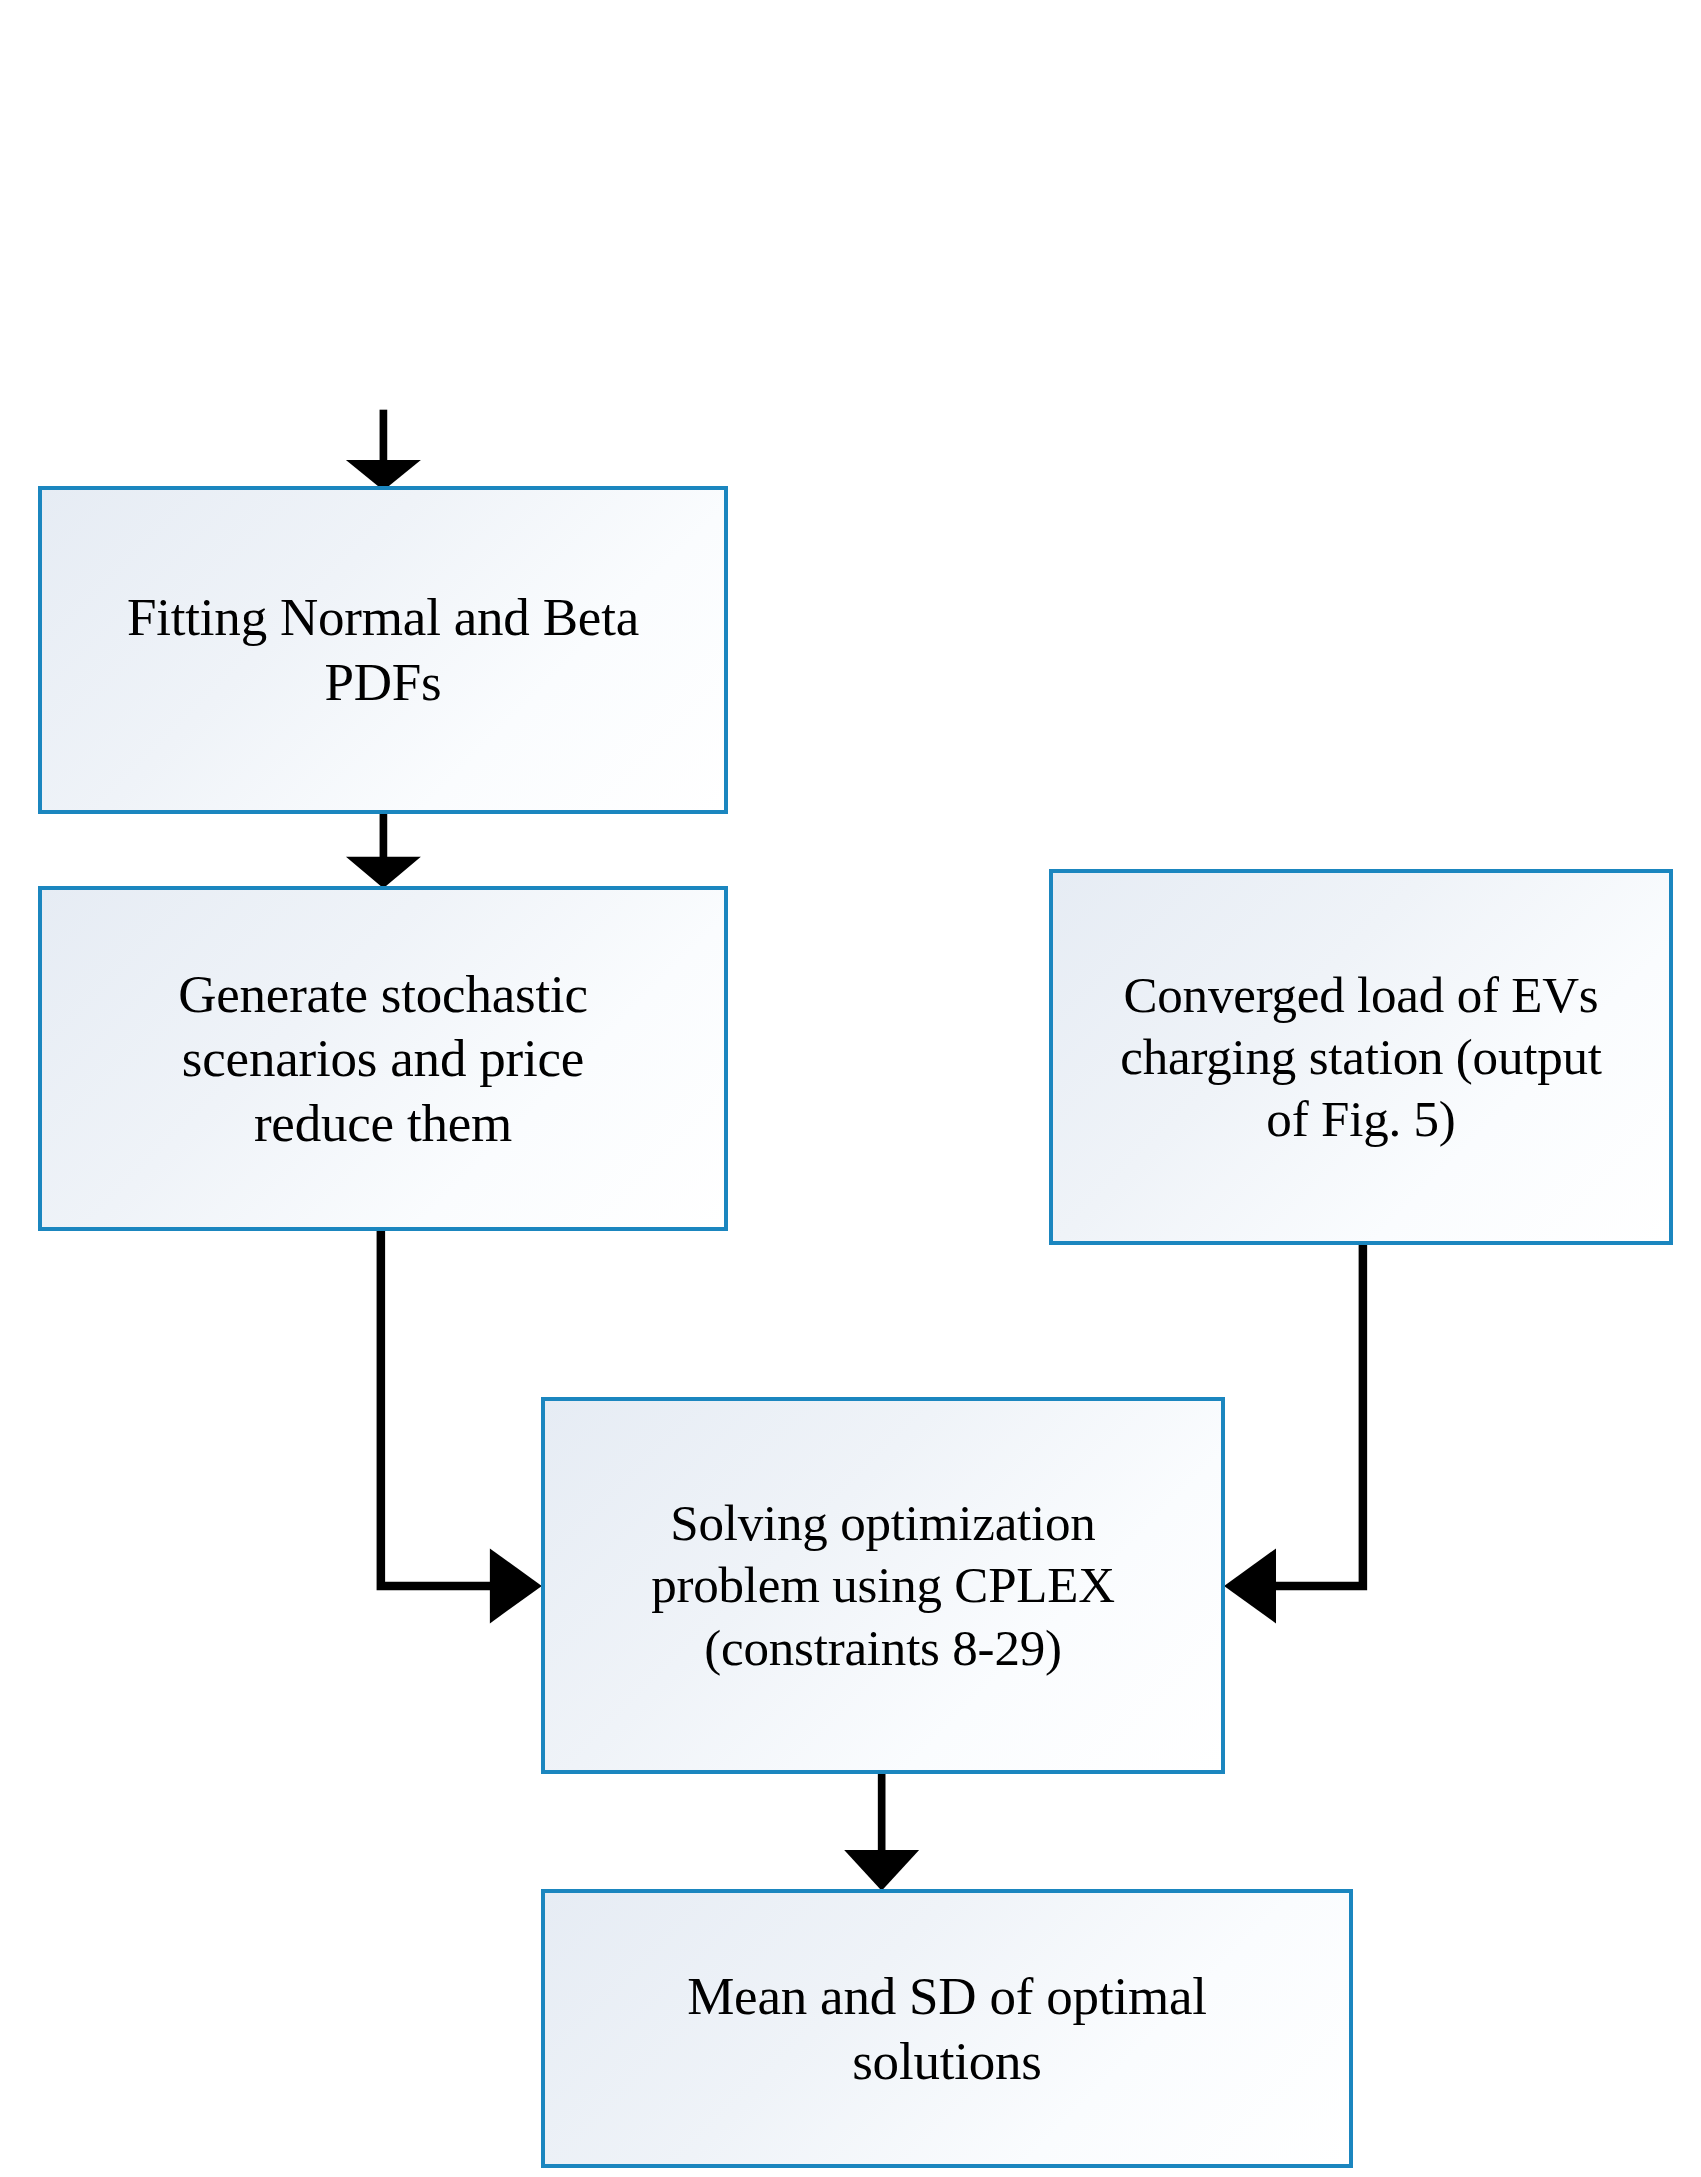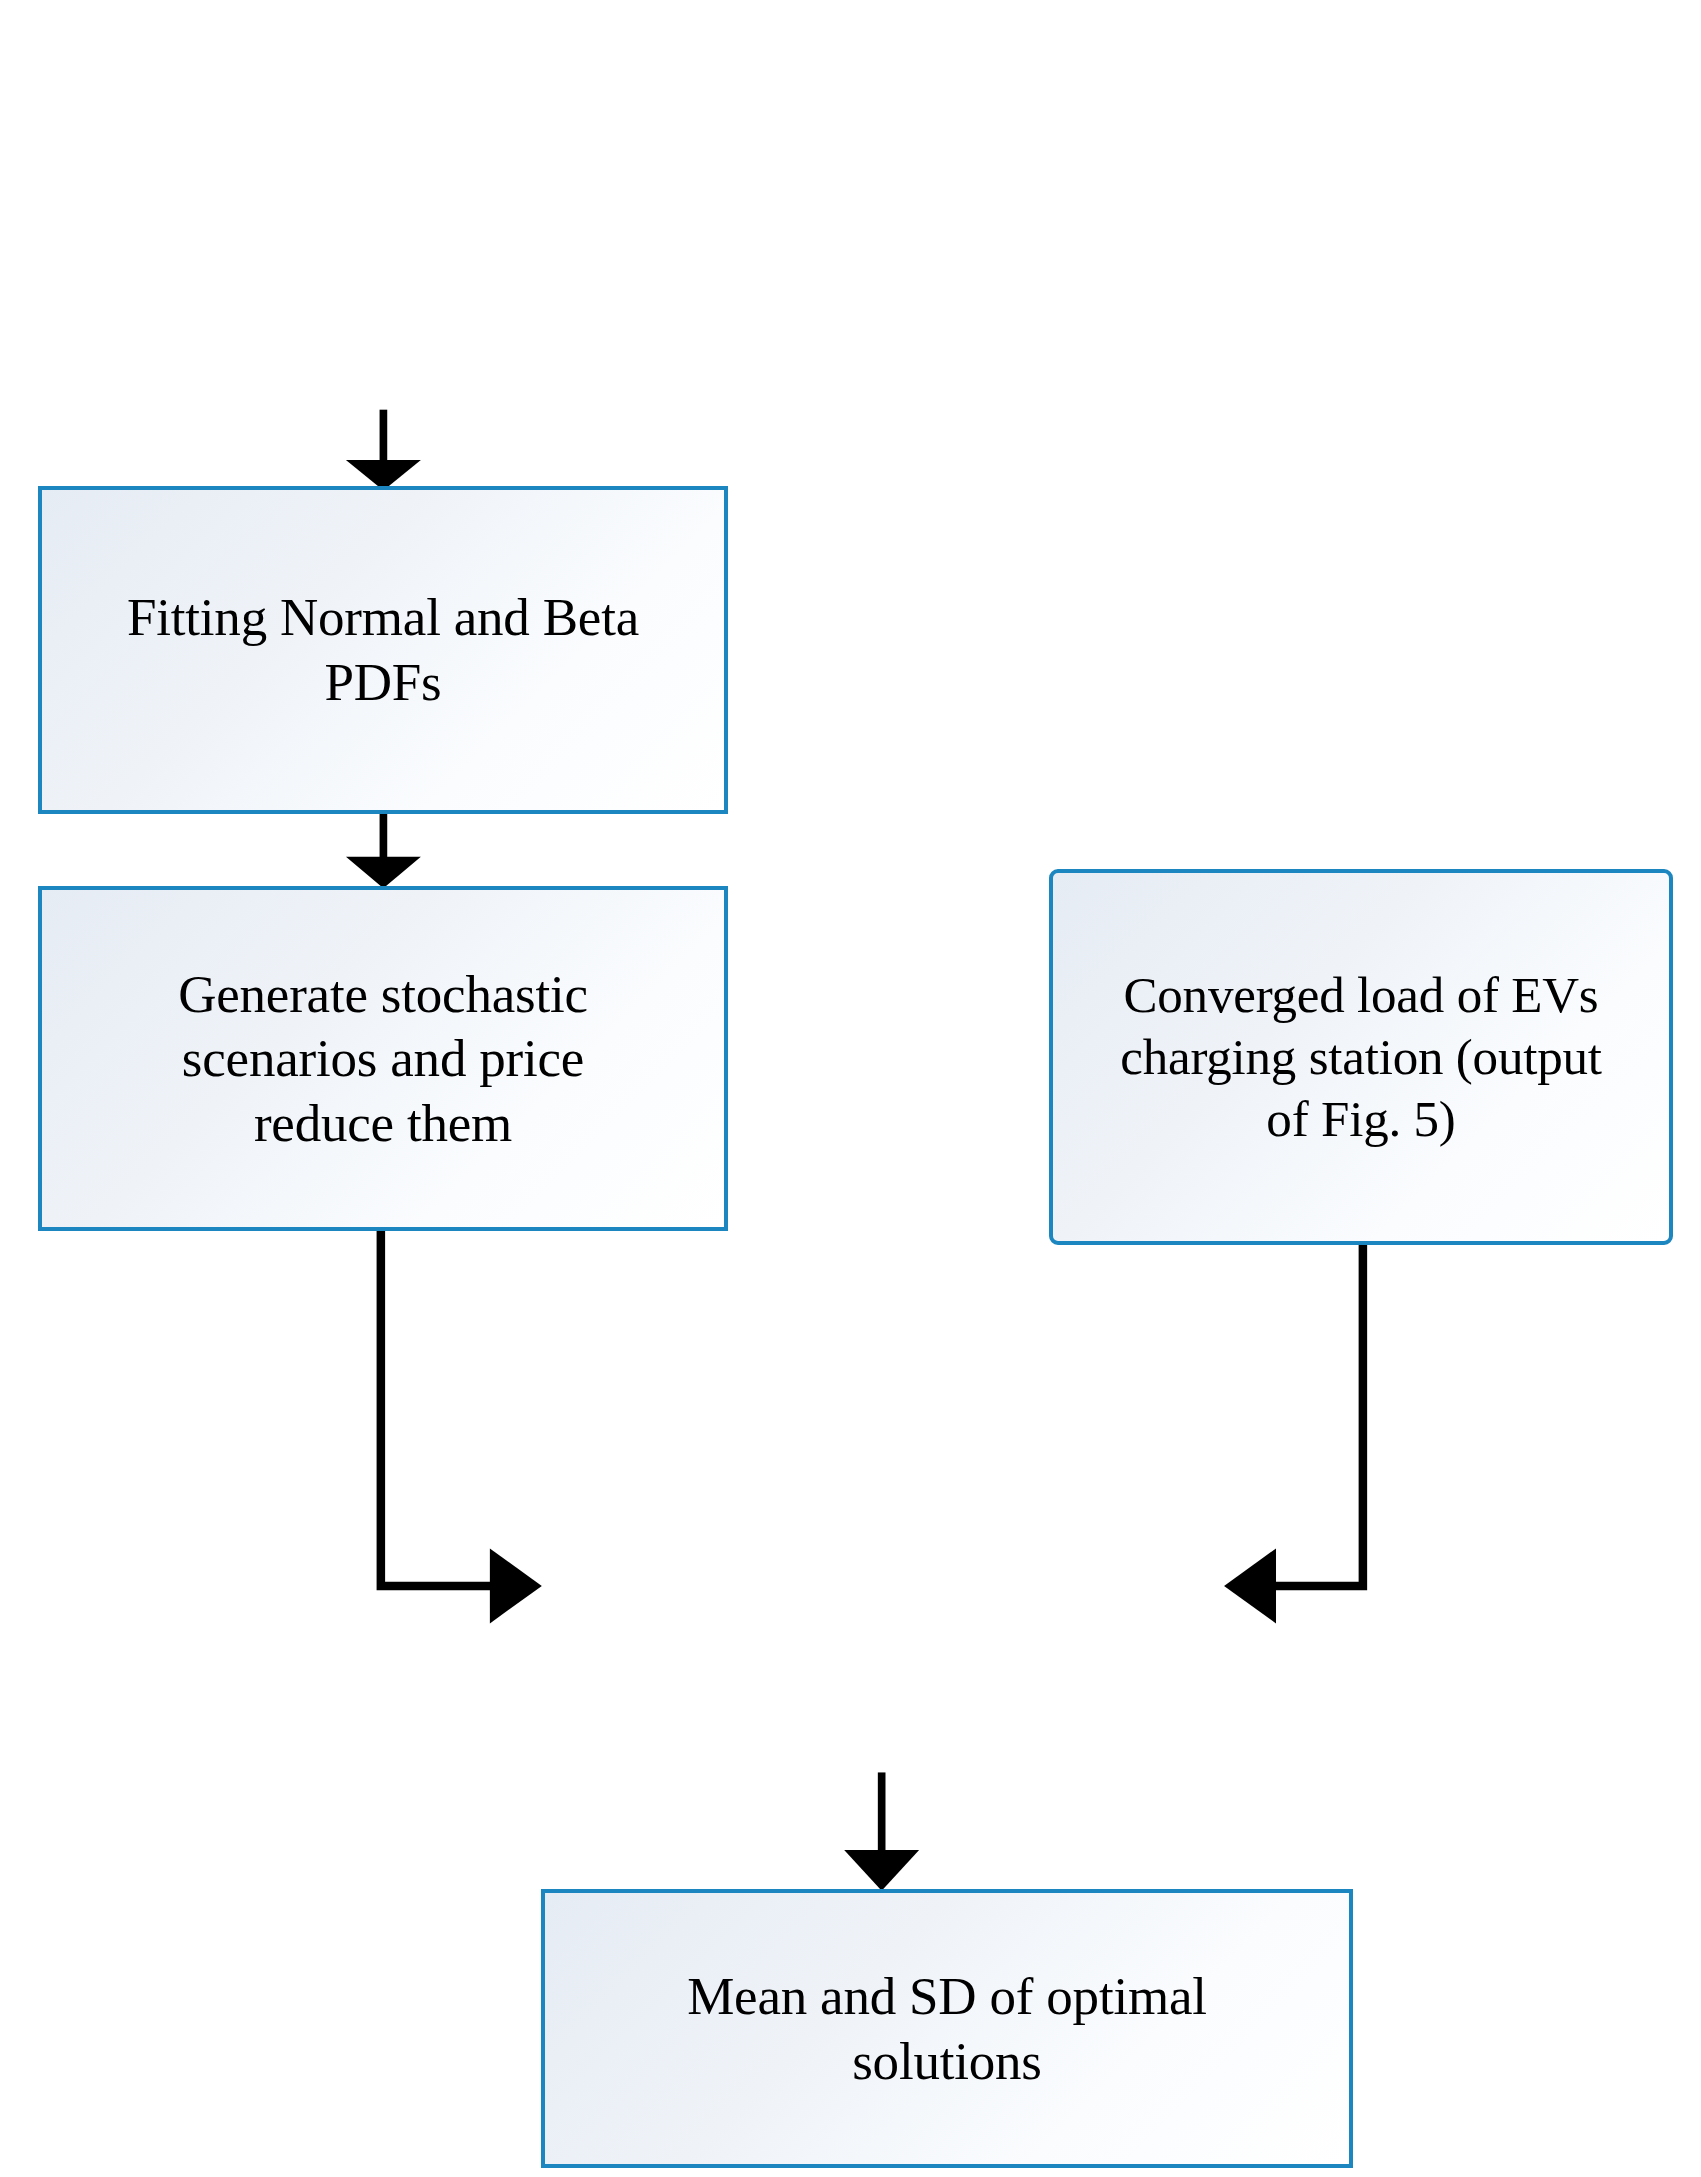--- a/index.html
+++ b/index.html
@@ -31,21 +31,21 @@
   }
   .node .label {
     display: block;
     width: 92%;
     padding: 0 5.1px;
   }
   
   #node-forecast   { left: 38px;   top: 36px;   width: 690px; height: 376px; font-size: 53px; }
   #node-pdf        { left: 38px;   top: 486px;  width: 690px; height: 328px; font-size: 53px; }
   #node-scenarios  { left: 38px;   top: 886px; width: 690px; height: 345px; font-size: 53px; }
-  #node-evload     { left: 1049px; top: 869px; width: 624px; height: 376px; font-size: 51px; border-radius: 9px; }
+  #node-evload     { left: 1049px; top: 869px; width: 624px; height: 376px; font-size: 51px; }
   #node-cplex      { left: 541px;  top: 1397px; width: 684px; height: 377px; font-size: 51px; }
   #node-output     { left: 541px;  top: 1889px; width: 812px; height: 279px; font-size: 53px; }
 
   
   #node-forecast  .label { width: 78%; }
   #node-pdf       .label { width: 78%; }
   #node-scenarios .label { width: 80%; }
   #node-evload    .label { width: 84%; }
   #node-cplex     .label { width: 84%; }
   #node-output    .label { width: 76%; }
@@ -100,19 +100,22 @@
   </div>
 
   <div class="node" id="node-scenarios">
     <span class="label">Generate stochastic scenarios and price reduce them</span>
   </div>
 
   <div class="node" id="node-evload">
     <span class="label">Converged load of EVs charging station (output of Fig. 5)</span>
   </div>
 
+  <div class="node" id="node-cplex">
+    <span class="label">Solving optimization problem using CPLEX (constraints 8-29)</span>
+  </div>
 
   <div class="node" id="node-output">
     <span class="label">Mean and SD of optimal solutions</span>
   </div>
 
 </div>
 
 
 </body></html>

